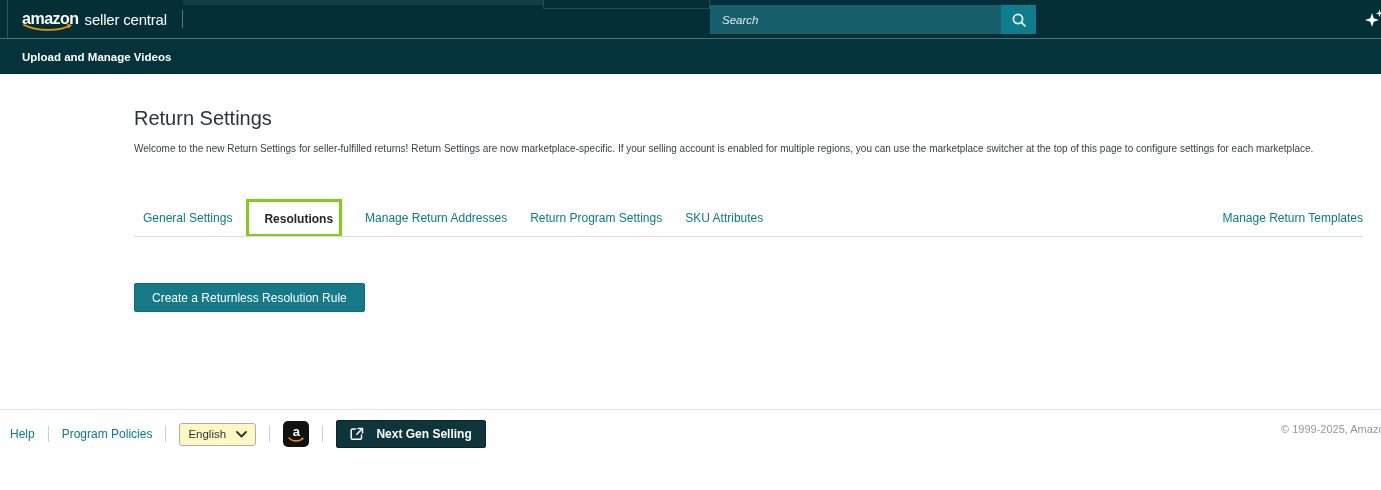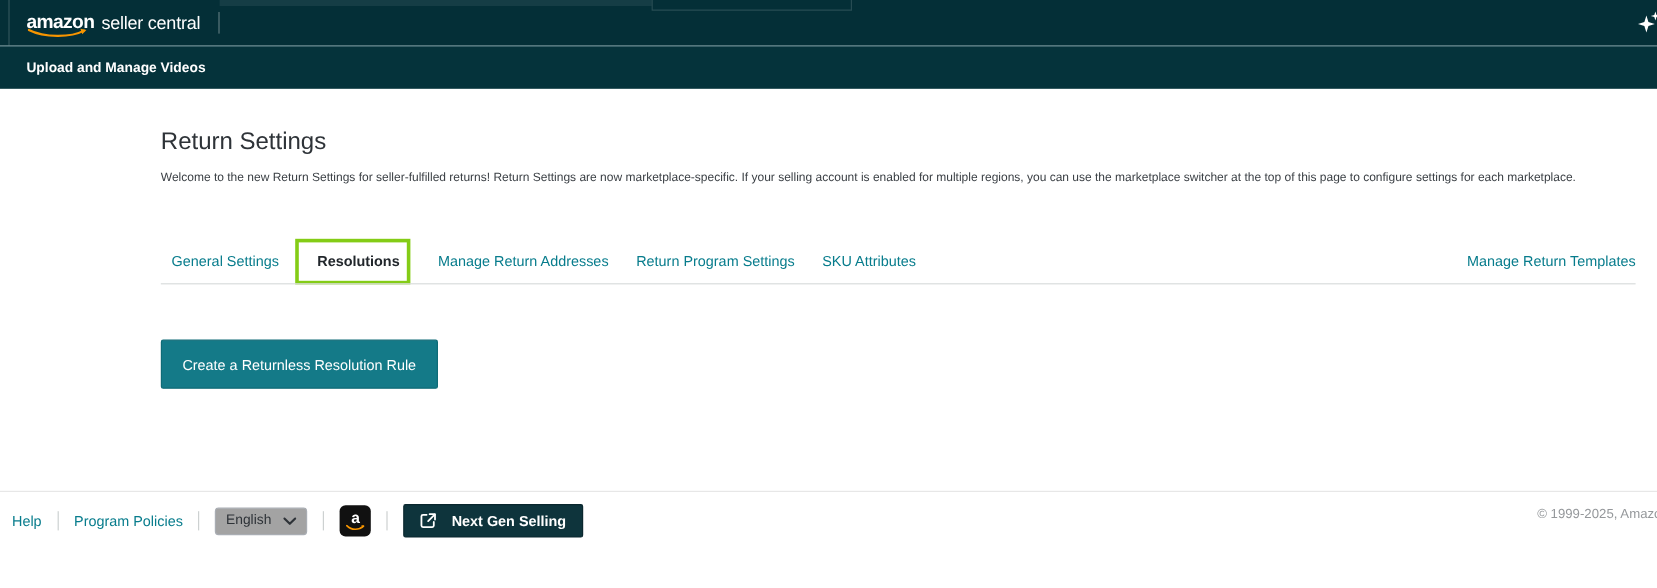--- a/index.html
+++ b/index.html
@@ -101,41 +101,41 @@
   .tabs-divider {
     position: absolute; left: 134px; top: 236px; width: 1229px; height: 1px;
     background: #d9dcdc;
   }
   .templates-link {
     position: absolute; right: 18px; top: 211px;
     font-size: 12px; color: #077c8c; cursor: pointer; white-space: nowrap;
   }
 
   .create-btn {
-    position: absolute; left: 134px; top: 283px; height: 41px;
+    position: absolute; left: 134px; top: 283px; height: 29px;
     background: #147a88; color: #ffffff; border: 1px solid #0f6b77;
     border-radius: 2px; font-size: 12px; padding: 0 17px; cursor: pointer;
     font-family: "Liberation Sans", sans-serif;
   }
 
   
   .footer-divider {
     position: absolute; left: 0; top: 409px; width: 1381px; height: 1px;
     background: #e7e7e7;
   }
   .footer {
     position: absolute; left: 10px; top: 419px; height: 30px;
     display: flex; align-items: center;
   }
   .f-link { font-size: 12px; color: #077c8c; cursor: pointer; white-space: nowrap; }
   .f-sep { width: 1px; height: 16px; background: #cdd1d1; margin: 0 13px; }
   .lang-select {
     display: flex; align-items: center; justify-content: space-between;
     width: 77px; height: 23px; padding: 0 8px;
-    border: 1px solid #a9adb3; border-radius: 3px; background: #a3a3a3;
+    border: 1px solid #a9adb3; border-radius: 3px; background: #fef9c3;
     cursor: pointer;
   }
   .lang-value { font-size: 11.5px; color: #2e3338; }
   .app-icon {
     width: 26px; height: 26px; background: #111111; border-radius: 5px;
     display: flex; flex-direction: column; align-items: center; justify-content: center;
     cursor: pointer; flex: none;
   }
   .app-icon .a-char {
     color: #ffffff; font-weight: bold; font-size: 13px; line-height: 11px;
@@ -167,20 +167,29 @@
       <span>amazon</span>
       <svg class="logo-smile" width="50" height="9" viewBox="0 0 50 9">
         <path d="M1 2 C 14 8.5, 36 8.5, 47 2.5" stroke="#f79500" stroke-width="1.8" fill="none" stroke-linecap="round"></path>
         <path d="M44 1 L49 2 L45.5 5.5 Z" fill="#f79500"></path>
       </svg>
     </span>
     <span class="logo-suffix">seller central</span>
     <span class="logo-divider"></span>
   </div>
 
+  <div class="searchbar">
+    <input class="search-input" type="text" placeholder="Search" style="">
+    <button class="search-btn">
+      <svg width="16" height="16" viewBox="0 0 16 16">
+        <circle cx="7" cy="7" r="4.6" stroke="#ffffff" stroke-width="1.7" fill="none"></circle>
+        <line x1="10.4" y1="10.4" x2="14" y2="14" stroke="#ffffff" stroke-width="1.7" stroke-linecap="round"></line>
+      </svg>
+    </button>
+  </div>
 
   <div class="sparkle">
     <svg width="26" height="26" viewBox="0 0 26 26">
       <path d="M10 6 L11.7 11.3 L17 13 L11.7 14.7 L10 20 L8.3 14.7 L3 13 L8.3 11.3 Z" fill="#ffffff"></path>
       <path d="M17.5 2.5 L18.4 5.4 L21.3 6.3 L18.4 7.2 L17.5 10.1 L16.6 7.2 L13.7 6.3 L16.6 5.4 Z" fill="#ffffff"></path>
     </svg>
   </div>
 </div>
 
 <div class="subbar">

